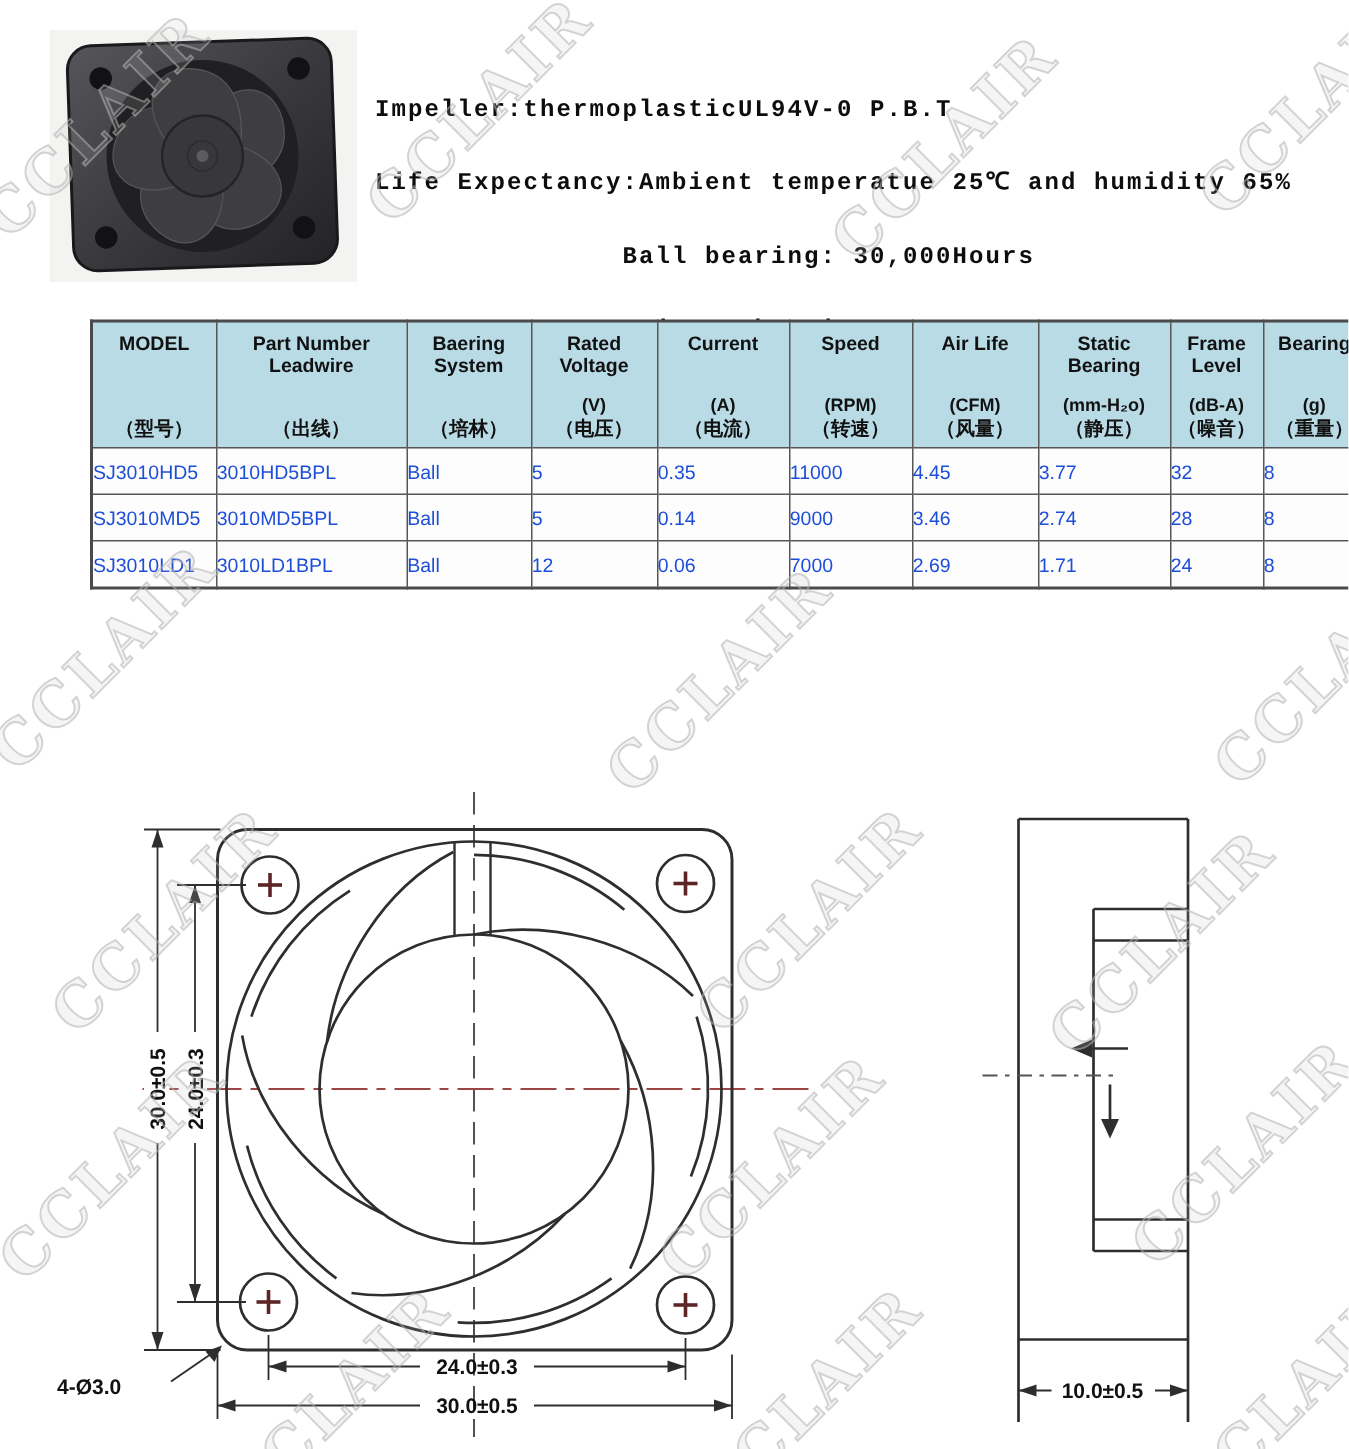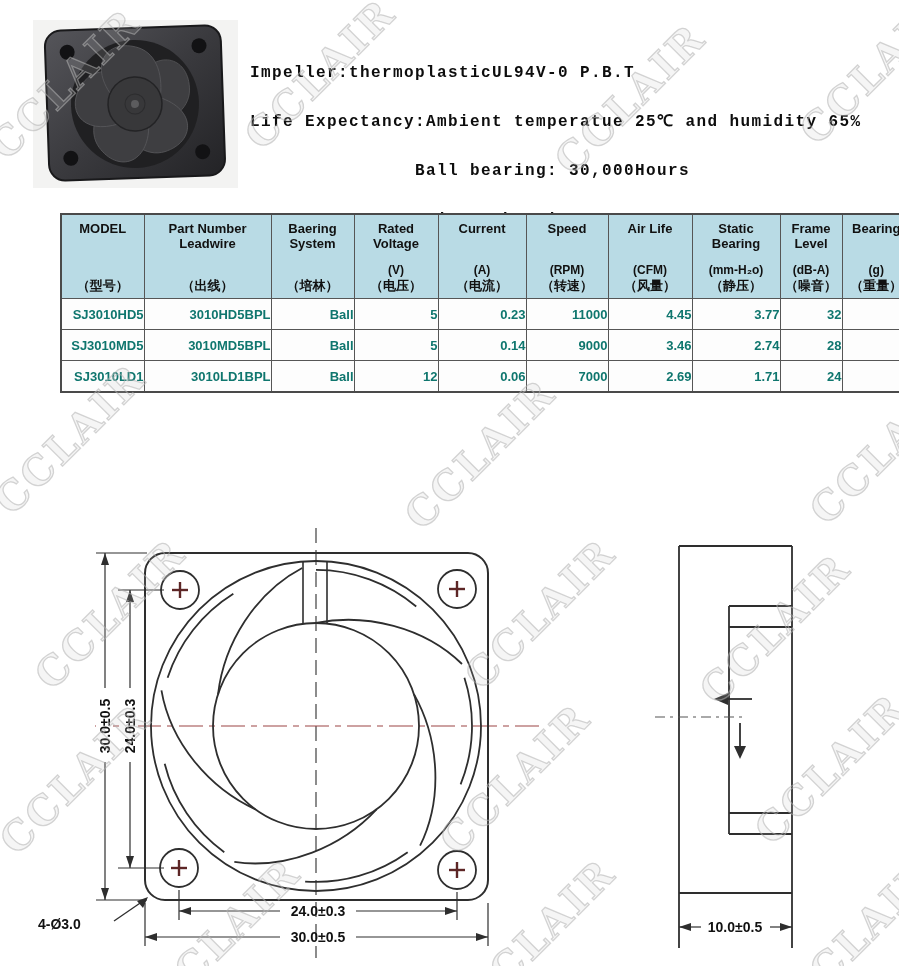--- a/index.html
+++ b/index.html
@@ -21,21 +21,21 @@
   
   .spec-table{position:absolute;left:40px;top:213px;z-index:2;border-collapse:collapse;table-layout:fixed;
               width:850px;border:2px solid #4a4a4a;margin-left:20px;}
   .spec-table th,.spec-table td{border:1px solid #565656;padding:0;}
   .spec-table thead th{background:#b9dbe5;height:83px;vertical-align:top;}
   .th-inner{display:flex;flex-direction:column;justify-content:space-between;height:83px;box-sizing:border-box;
             padding:6px 1px 4px 1px;}
   .th-name{white-space:pre-line;font-size:13px;font-weight:bold;text-align:center;line-height:15px;}
   .th-unit{font-size:12px;font-weight:bold;text-align:center;line-height:15px;}
   .th-cn{font-size:13px;font-weight:bold;text-align:center;line-height:16px;}
-  .spec-table td{height:30px;text-align:right;font-size:13px;font-weight:bold;background:#fdfdfd;color:#0f766e;}
+  .spec-table td{height:30px;text-align:left;font-size:13px;font-weight:normal;background:#fdfdfd;color:#1d4ed8;}
 
   
   .front-svg{position:absolute;left:30px;top:520px;z-index:2;}
   .side-svg{position:absolute;left:650px;top:520px;z-index:2;}
   .draw-line{stroke:#2e2e2e;fill:none;}
   .dim-text{font-family:"Liberation Sans",sans-serif;font-weight:bold;font-size:14px;fill:#111;}
 </style>
 </head>
 <body>
 
@@ -209,21 +209,21 @@
             </div>
           </th>
         </tr>
       </thead>
     <tbody id="tbody">
         <tr>
           <td>SJ3010HD5</td>
           <td>3010HD5BPL</td>
           <td>Ball</td>
           <td>5</td>
-          <td>0.23</td>
+          <td>0.35</td>
           <td>11000</td>
           <td>4.45</td>
           <td>3.77</td>
           <td>32</td>
           <td>8</td>
         </tr>
         <tr>
           <td>SJ3010MD5</td>
           <td>3010MD5BPL</td>
           <td>Ball</td>

